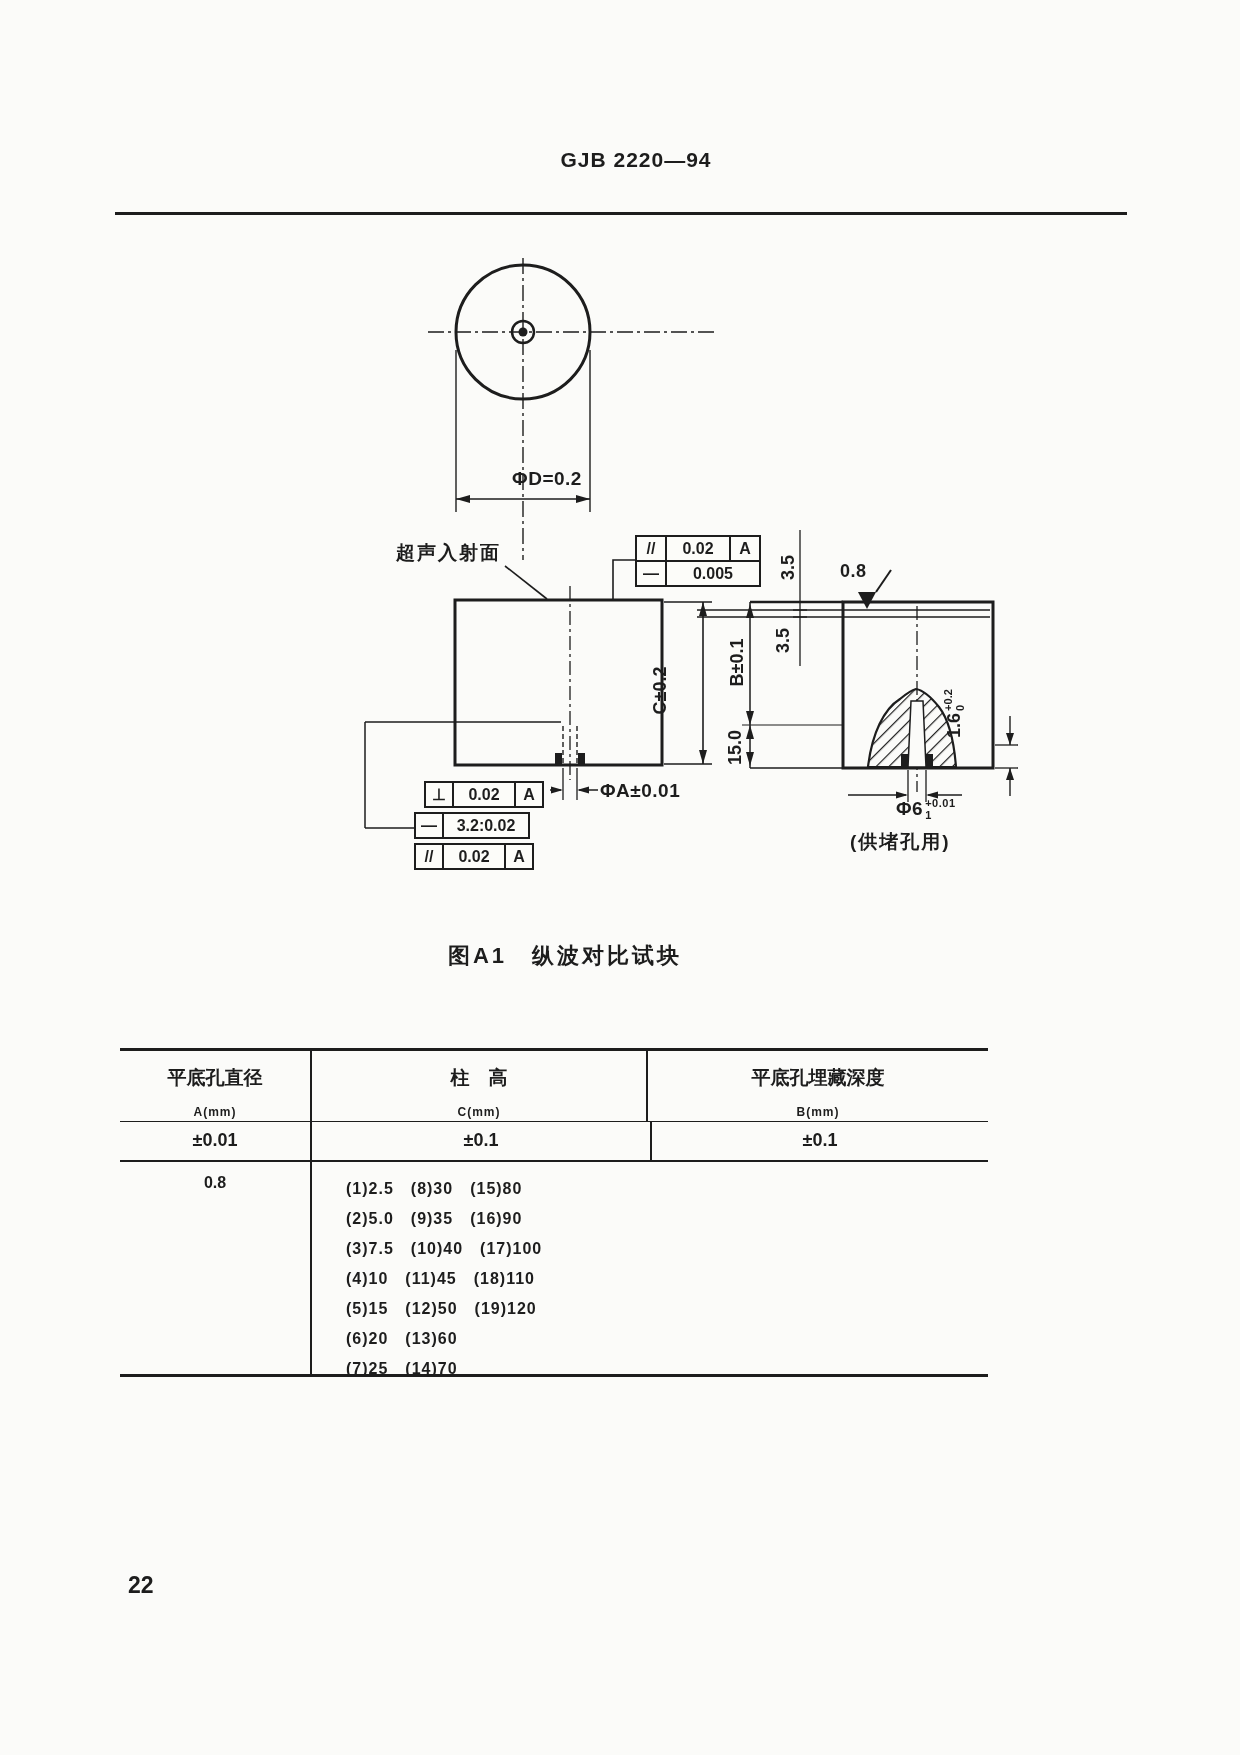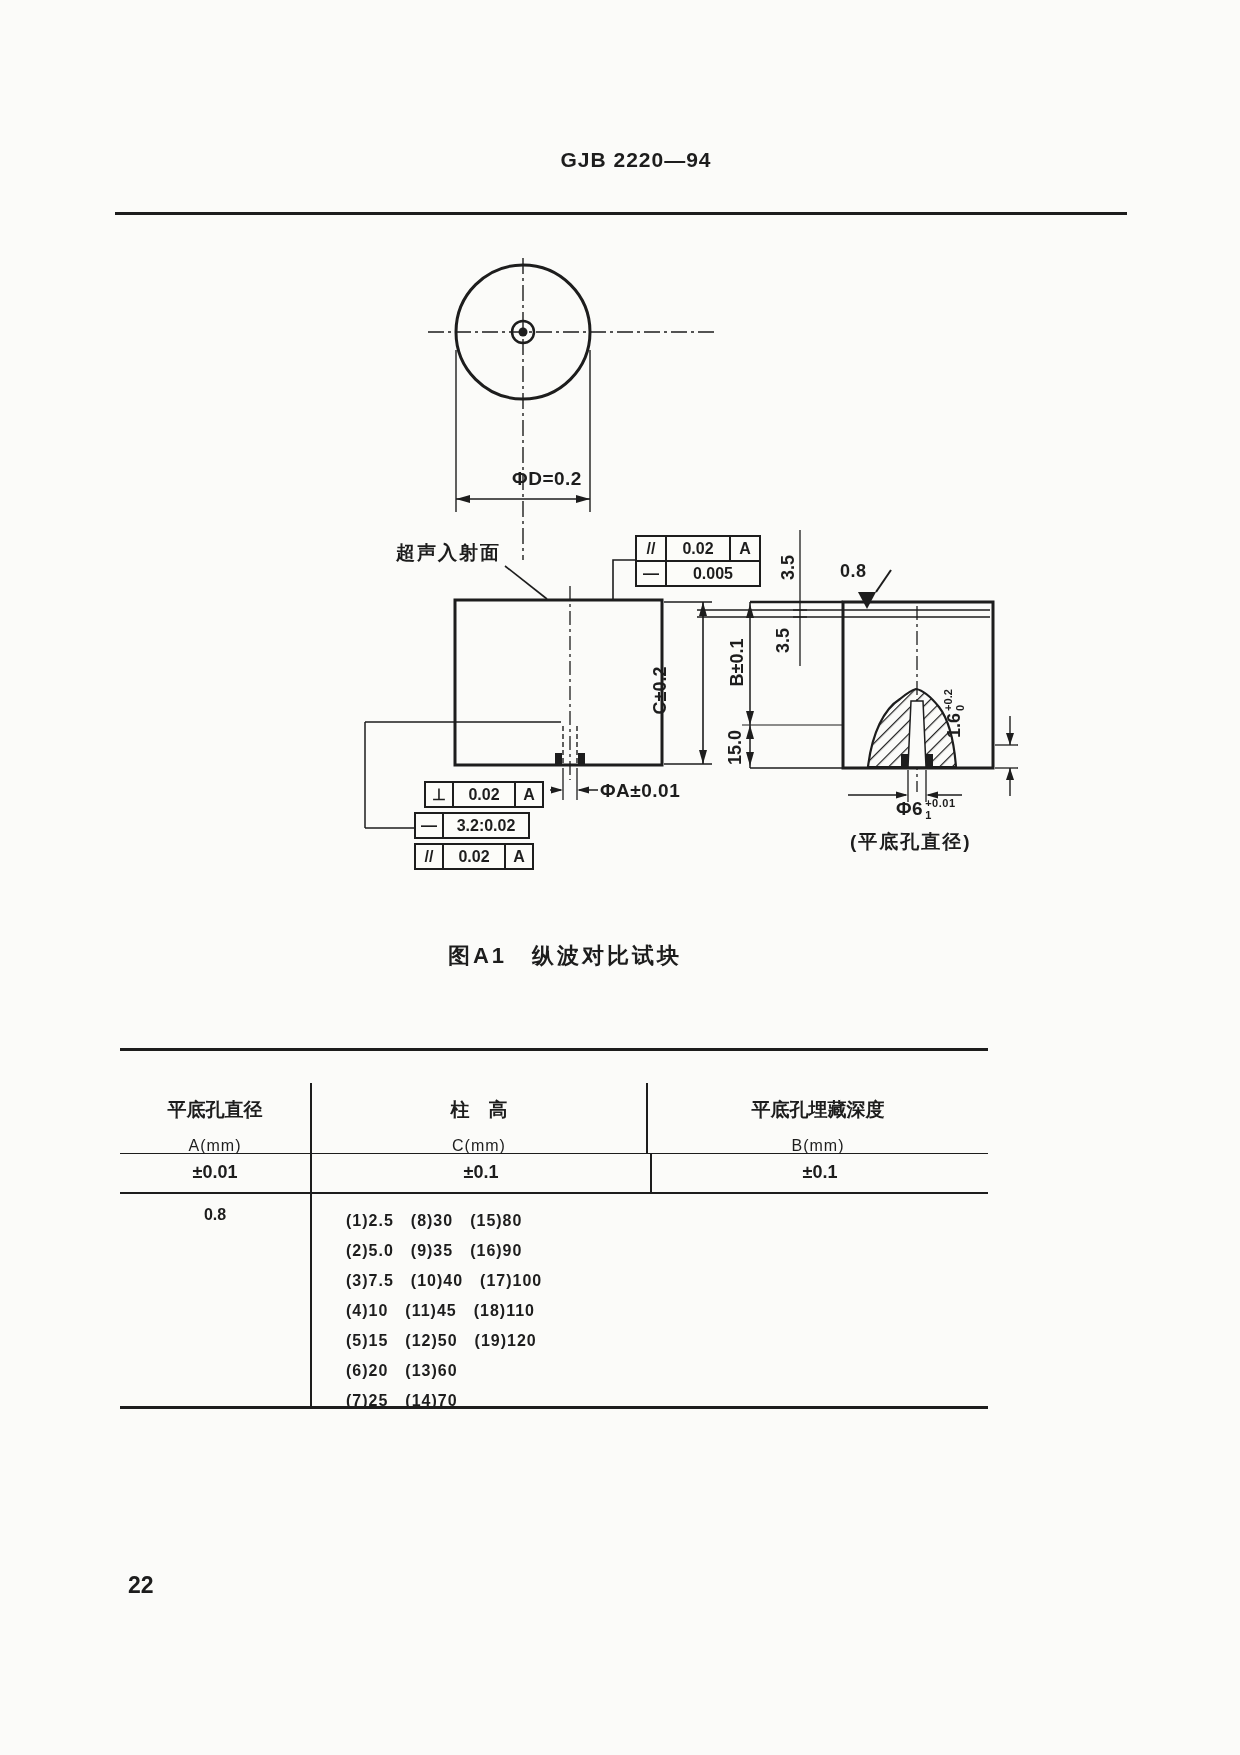--- a/index.html
+++ b/index.html
@@ -18,23 +18,23 @@
   .hdr-rule{position:absolute;top:212px;left:115px;width:1012px;height:3px;background:#1d1d1d;}
   
   .caption{position:absolute;top:941px;left:0;width:1130px;text-align:center;font-size:22px;font-weight:bold;letter-spacing:3px;}
   
   .tblwrap{position:absolute;left:120px;top:1048px;width:868px;border-top:3px solid #1d1d1d;border-bottom:3px solid #1d1d1d;}
   .trow{display:flex;}
   .tcell{box-sizing:border-box;border-right:2px solid #1d1d1d;}
   .tcell:last-child{border-right:none;}
   .c1{width:192px;} .c2{width:340px;} .c3{width:336px;}
   .thead .tcell{text-align:center;font-weight:bold;font-size:19px;padding-top:14px;height:70px;}
-  .thead .unit{display:block;font-weight:normal;font-size:16px;margin-top:14px;letter-spacing:1px;}
+  .thead .unit{display:block;font-weight:bold;font-size:12px;margin-top:14px;letter-spacing:1px;}
   .tolrow .tcell{text-align:center;font-weight:bold;font-size:18px;height:38px;line-height:36px;}
-  .sep1{border-bottom:1.5px solid #1d1d1d;margin-top:32px;}
+  .sep1{border-bottom:1.5px solid #1d1d1d;}
   .sep2{border-bottom:2.5px solid #1d1d1d;}
   .tbody .tcell{font-size:16px;font-weight:bold;padding-top:12px;height:212px;}
   .tbody .c1{text-align:center;}
   .pre{white-space:pre-line;line-height:30px;padding-left:34px;letter-spacing:1px;}
   .pagenum{position:absolute;left:128px;top:1572px;font-size:23px;font-weight:bold;}
   svg line,svg path,svg circle,svg rect,svg polyline{vector-effect:non-scaling-stroke;}
 </style>
 </head>
 <body>
 
@@ -160,21 +160,21 @@
 
 <div class="lbl" style="left:600px;top:780px;">ΦA±0.01</div>
 
 <div class="lbl" style="left:896px;top:798px;">
   <span>Φ6</span><span class="ss">
       <span>+0.01</span>
       <span>1</span>
     </span>
 </div>
 
-<div class="lbl" style="left:850px;top:829px;letter-spacing:2px;">(平底孔直径)</div>
+<div class="lbl" style="left:850px;top:829px;letter-spacing:2px;">(供堵孔用)</div>
 
 <div class="tf" style="left:637px;top:537px;">
   <div class="tf-row">
     <div class="tf-cell" style="width:32px;">//</div>
     <div class="tf-cell" style="width:66px;">0.02</div>
     <div class="tf-cell" style="width:32px;">A</div>
   </div>
   <div class="tf-row">
     <div class="tf-cell" style="width:32px;">—</div>
     <div class="tf-cell" style="width:96px;">0.005</div>

